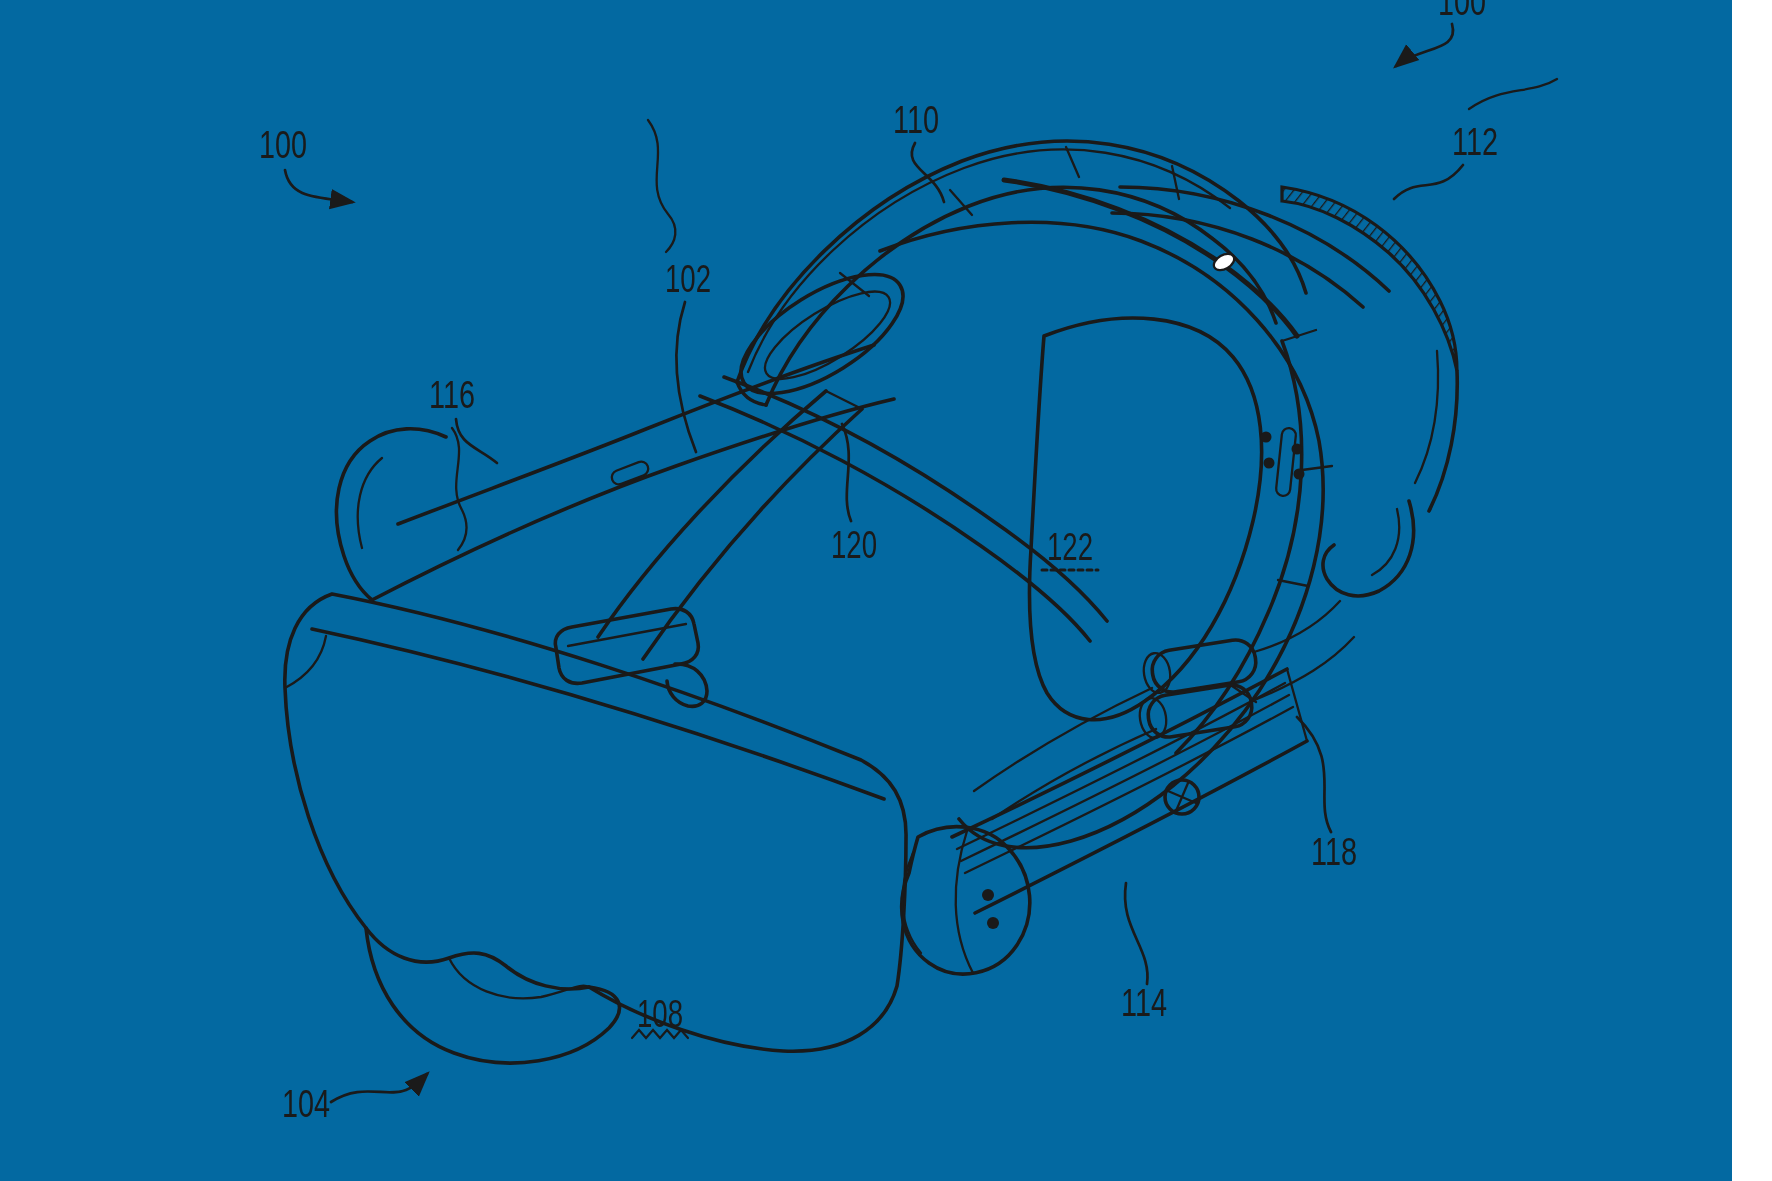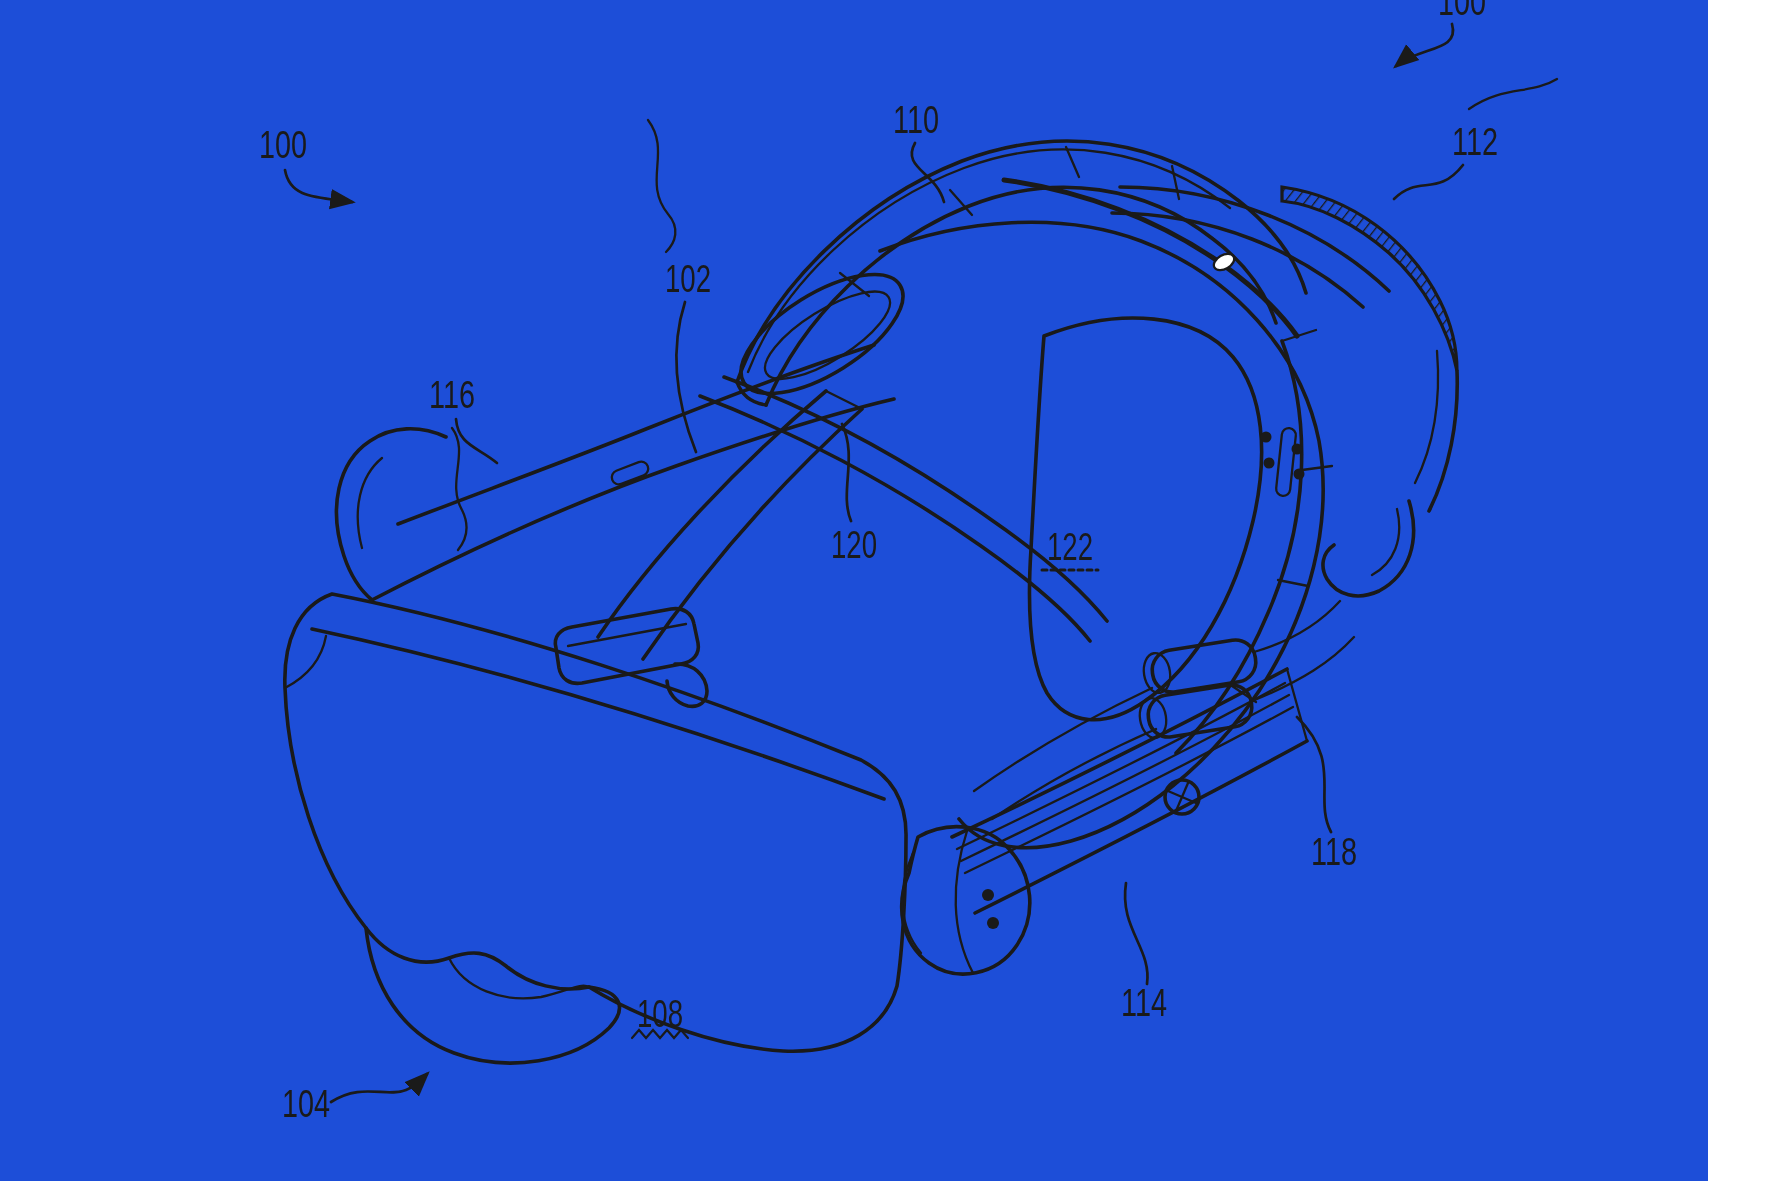--- a/index.html
+++ b/index.html
@@ -1,17 +1,17 @@
 <!DOCTYPE html>
 <html><head>
 <meta charset="utf-8">
 <style>
   html,body{margin:0;padding:0;background:#ffffff;}
-  .stage{position:relative;width:1708px;height:1181px;background:#1d4ed8;overflow:hidden;
-         font-family:"Liberation Sans",sans-serif;}
+  .stage{position:relative;width:1708px;height:1181px;background:#0369a1;overflow:hidden;
+         font-family:"Liberation Sans",sans-serif;padding-left:24px;}
   .stage svg{position:absolute;inset:0;display:block;}
   svg .ln{fill:none;stroke:#1a1a1a;stroke-width:3.6;stroke-linecap:round;stroke-linejoin:round;}
   svg .thick{stroke-width:5;}
   svg .thin{stroke-width:2.3;}
   svg .leader{fill:none;stroke:#1a1a1a;stroke-width:2.7;stroke-linecap:round;}
   svg .dot{fill:#1a1a1a;stroke:none;}
   svg .whitefill{fill:#ffffff;}
   svg text{fill:#1a1a1a;stroke:none;font-family:"Liberation Sans",sans-serif;
            font-size:39px;text-anchor:middle;}
   svg .hatched{fill:url(#hatch);stroke:#1a1a1a;stroke-width:3.2;}

